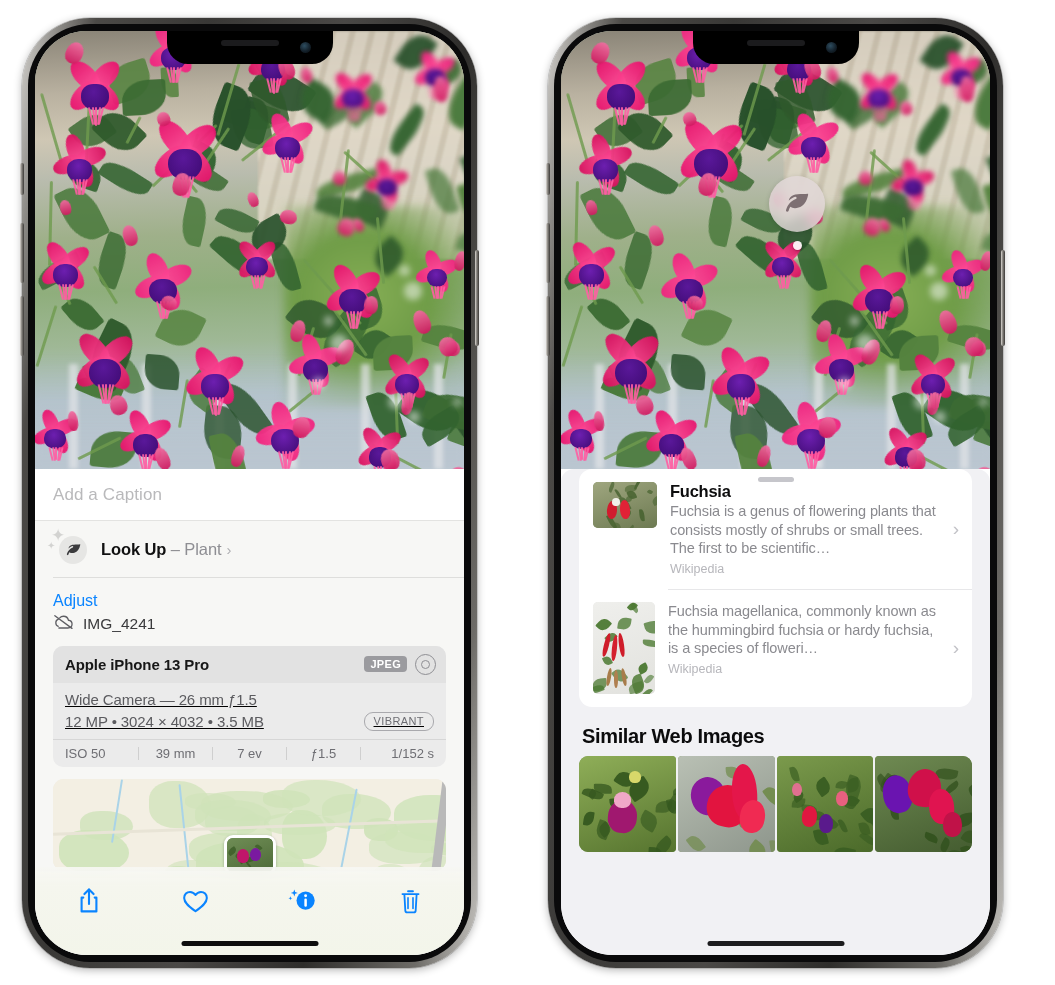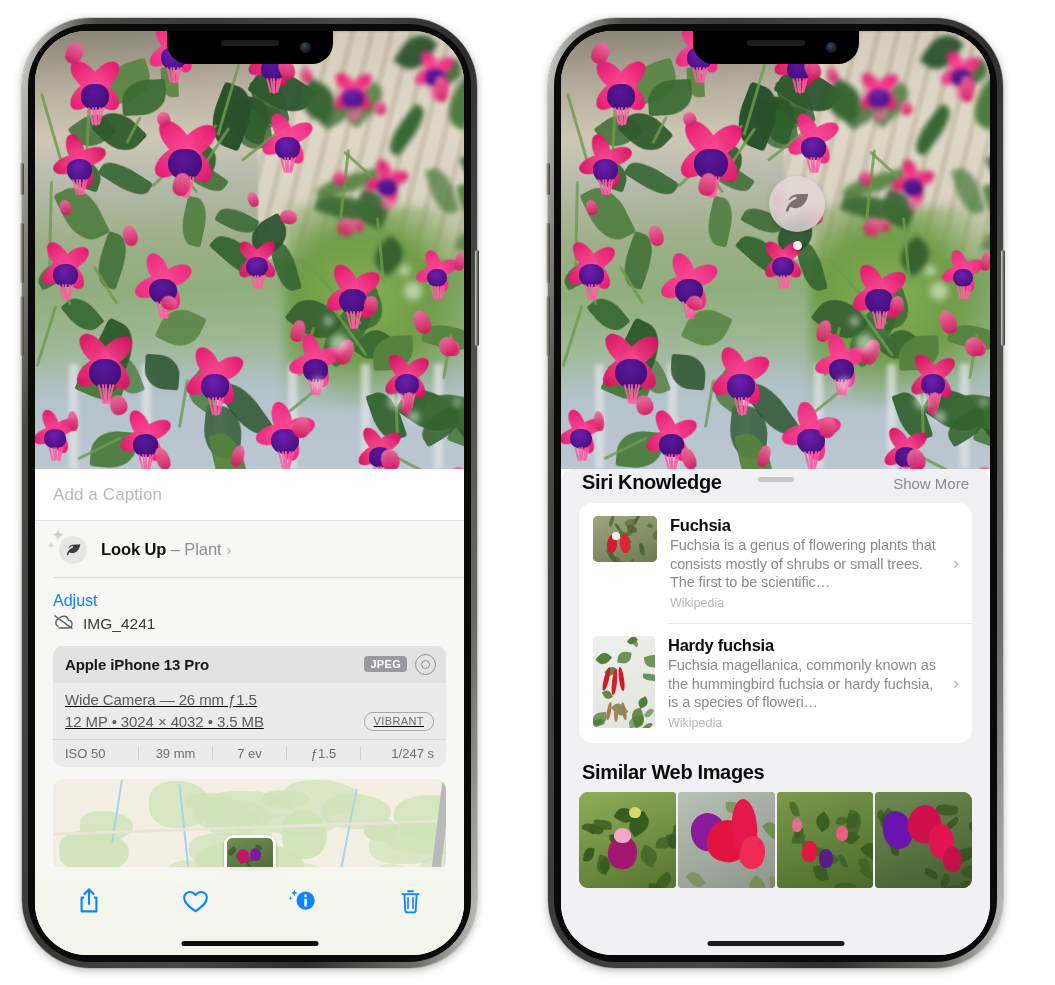--- a/index.html
+++ b/index.html
@@ -667,21 +667,21 @@
           </div>
           <div class="exif-foot">
             <span class="exif-cell">ISO 50</span>
             <span class="exif-sep"></span>
             <span class="exif-cell">39 mm</span>
             <span class="exif-sep"></span>
             <span class="exif-cell">7 ev</span>
             <span class="exif-sep"></span>
             <span class="exif-cell">ƒ1.5</span>
             <span class="exif-sep"></span>
-            <span class="exif-cell">1/247 s</span>
+            <span class="exif-cell">1/152 s</span>
           </div>
         </div>
 
         <div class="map-card">
           <div class="clip" id="mapArt">
               <div style="position:absolute;inset:0;background:#f3efe3"></div>
               <div class="mp" style="left:86.8687883412349%;top:18.42645402357448%;width:23.55683058104478%;height:49.106111912755296%;opacity:0.8321621675146162"></div>
               <div class="mp" style="left:80.52843655314064%;top:57.795937361515826%;width:18.77588217893208%;height:35.54848878722987%;opacity:0.6766108065086883"></div>
               <div class="mp" style="left:36.27870883065043%;top:68.5502338794322%;width:27.592093494720757%;height:48.044860698923%;opacity:0.8956631972161632"></div>
               <div class="mp" style="left:79.0086807210173%;top:43.120869202539325%;width:8.685652538631984%;height:25.069626768876333%;opacity:0.9209845440258506"></div>
@@ -1147,24 +1147,20 @@
 
       <div class="notch">
         <div class="speaker"></div>
         <div class="frontcam"></div>
       </div>
 
       <div class="results-panel">
         <div class="grabber"></div>
 
 
-        <div class="sec-head">
-          <span class="sec-title">Siri Knowledge</span>
-          <span class="show-more">Show More</span>
-        </div>
 
         <div class="cards">
 
           <div class="kcard">
             <div class="kthumb wide">
               <div class="clip" id="kt1">
                   <div style="position:absolute;inset:0;background:linear-gradient(160deg,#9fa67f,#6d7a52)"></div>
                   <div style="position:absolute;left:53.26429250271758%;top:20.62654240644406%;width:14.779614639817737%;height:18.161630367772887%;background:#4b6533;border-radius:60% 8% 60% 8%;transform:rotate(66.33523448486812deg);opacity:0.9111366116208955"></div>
                   <div style="position:absolute;left:20.403941060067154%;top:5.619017872049881%;width:17.32974334375467%;height:9.137514127141912%;background:#4b6533;border-radius:60% 8% 60% 8%;transform:rotate(115.44480414144346deg);opacity:0.7360504339594627"></div>
                   <div style="position:absolute;left:84.65549177999492%;top:16.776951834981446%;width:8.543101363466121%;height:8.159923112369142%;background:#4b6533;border-radius:60% 8% 60% 8%;transform:rotate(216.14544379830477deg);opacity:0.7537262306883349"></div>
@@ -1216,21 +1212,20 @@
                   <div style="position:absolute;left:63.51436052027566%;top:79.60828494069574%;width:19.47202101512812%;height:19.47802864998812%;background:#4d7a33;border-radius:60% 8% 60% 8%;transform:rotate(159.24755686952267deg);opacity:0.8399204575223849"></div>
                   <div style="position:absolute;left:18%;top:34%;width:8%;height:26%;background:#cf1c2a;border-radius:50% 50% 45% 45%;transform:rotate(14deg)"></div>
                   <div style="position:absolute;left:30%;top:36%;width:8%;height:28%;background:#d4202e;border-radius:50% 50% 45% 45%;transform:rotate(6deg)"></div>
                   <div style="position:absolute;left:42%;top:34%;width:8%;height:26%;background:#cf1c2a;border-radius:50% 50% 45% 45%;transform:rotate(-8deg)"></div>
                   <div style="position:absolute;left:22%;top:72%;width:7%;height:20%;background:#a87c4a;border-radius:50% 50% 45% 45%;transform:rotate(10deg)"></div>
                   <div style="position:absolute;left:34%;top:74%;width:7%;height:20%;background:#b08050;border-radius:50% 50% 45% 45%;transform:rotate(0deg)"></div>
                   <div style="position:absolute;left:46%;top:72%;width:7%;height:20%;background:#a87c4a;border-radius:50% 50% 45% 45%;transform:rotate(-10deg)"></div>
                 </div>
             </div>
             <div class="kbody">
-              <div class="ktitle">Hardy fuchsia</div>
               <div class="kdesc">Fuchsia magellanica, commonly known as the hummingbird fuchsia or hardy fuchsia, is a species of floweri…</div>
               <div class="ksrc">Wikipedia</div>
             </div>
             <span class="kchev">›</span>
           </div>
         </div>
 
         <div class="sec-head sec-head2">
           <span class="sec-title">Similar Web Images</span>
         </div>

